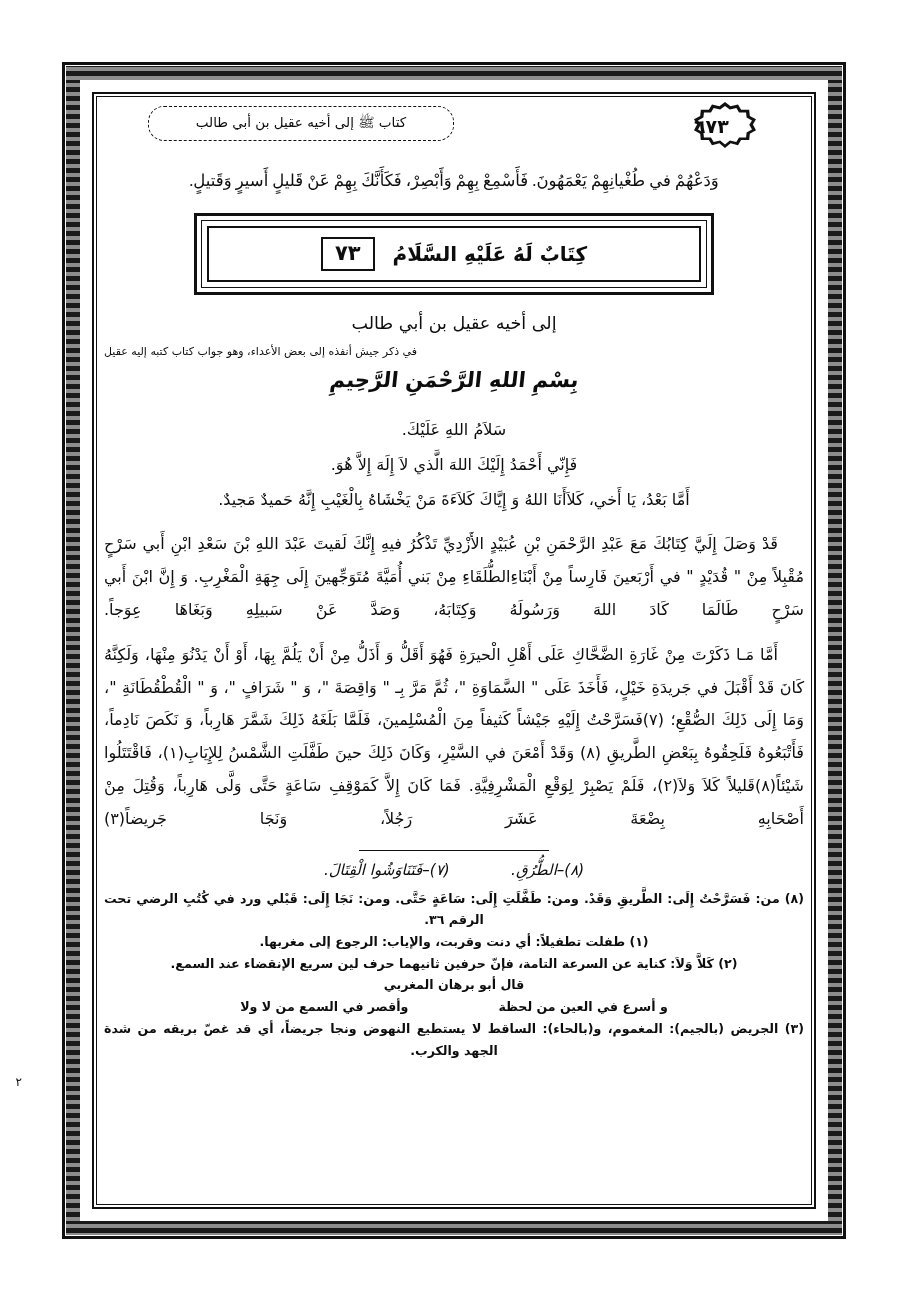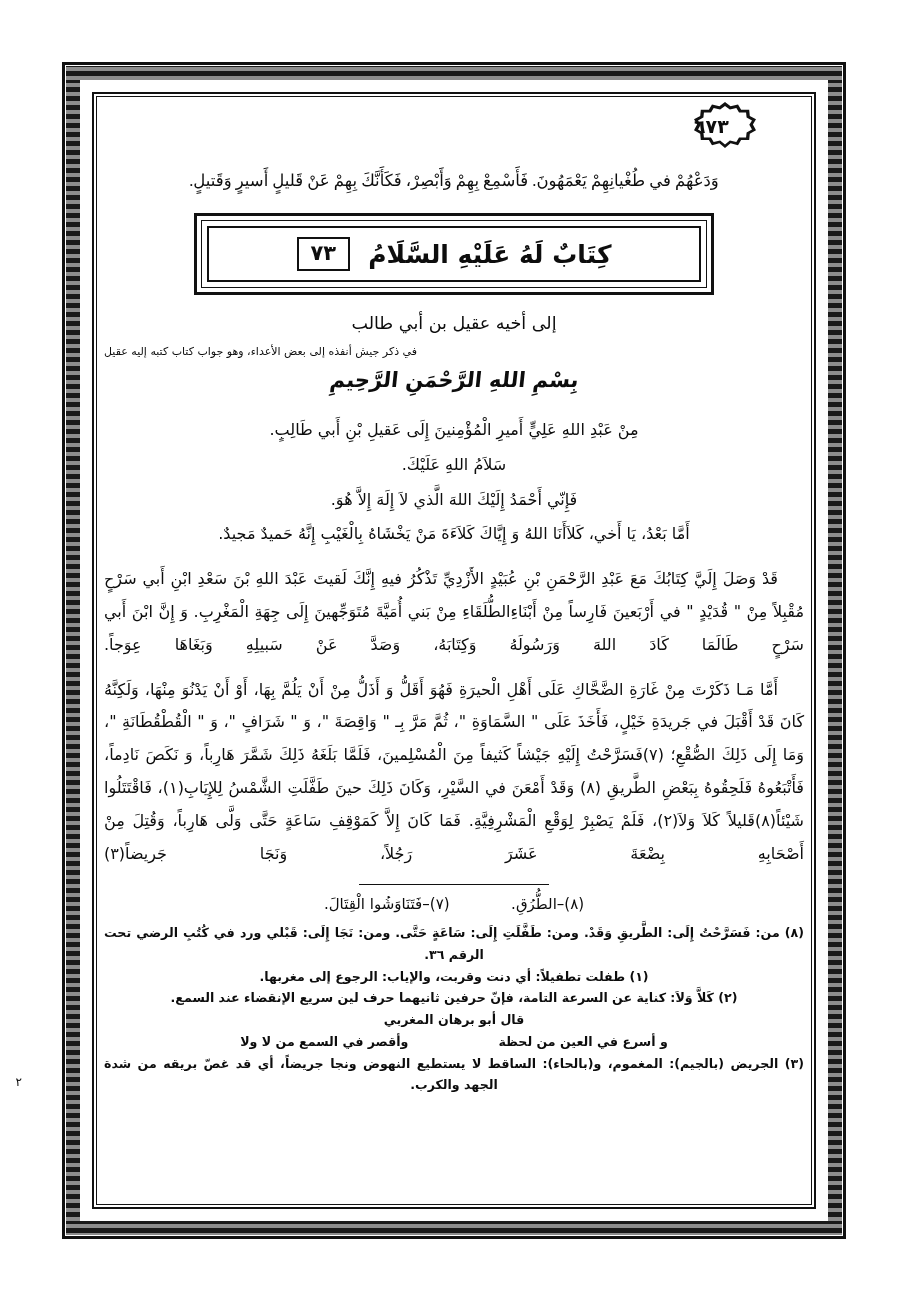--- a/index.html
+++ b/index.html
@@ -146,21 +146,21 @@
   .cartouche-in {
     border: 2px solid #111;
     height: 52px;
     display: flex;
     align-items: center;
     justify-content: center;
     gap: 18px;
     padding: 0 14px;
   }
   .cartouche-title {
-    font-size: 25px;
+    font-size: 20px;
     font-weight: bold;
     letter-spacing: 0.5px;
   }
   .cartouche-num {
     border: 2px solid #111;
     padding: 2px 12px 4px;
     font-size: 21px;
     font-weight: bold;
   }
 
@@ -208,20 +208,21 @@
   .fn-rule {
     width: 190px;
     height: 1px;
     background: #111;
     margin: 14px auto 6px;
   }
   .fn-head {
     text-align: center;
     font-size: 15px;
     line-height: 1.8;
+    font-style: italic;
   }
   .fn-head .sep { display: inline-block; width: 52px; }
   .footnotes {
     margin-top: 4px;
     font-size: 12.6px;
     line-height: 1.72;
     font-weight: bold;
   }
   .footnotes p {
     margin: 0;
@@ -254,20 +255,21 @@
   <div class="border-inner2"></div>
 
   <div class="content">
 
     <div class="header">
       <div class="page-number-badge">
         <span class="star"></span>
         <span class="star-inner"></span>
         <span class="num">٦٧٣</span>
       </div>
+      <div class="running-head">كتاب ﷺ إلى أخيه عقيل بن أبي طالب</div>
     </div>
 
     <div class="top-lines">
       <div class="ln">وَدَعْهُمْ في طُغْيانِهِمْ يَعْمَهُونَ. فَأَسْمِعْ بِهِمْ وَأَبْصِرْ، فَكَأَنَّكَ بِهِمْ عَنْ قَليلٍ أَسيرٍ وَقَتيلٍ.</div>
     </div>
 
     <div class="cartouche">
       <div class="cartouche-mid">
         <div class="cartouche-in">
           <span class="cartouche-title">كِتَابٌ لَهُ عَلَيْهِ السَّلَامُ</span>
@@ -277,21 +279,20 @@
     </div>
 
     <div class="subtitle">إلى أخيه عقيل بن أبي طالب</div>
     <div class="subtitle2">في ذكر جيش أنفذه إلى بعض الأعداء، وهو جواب كتاب كتبه إليه عقيل</div>
 
     <div class="basmala">
       <span>بِسْمِ اللهِ الرَّحْمَنِ الرَّحِيمِ</span>
     </div>
 
     <div class="body-block">
-      <p class="center">مِنْ عَبْدِ اللهِ عَلِيٍّ أَميرِ الْمُؤْمِنينَ إِلَى عَقيلِ بْنِ أَبي طَالِبٍ.</p>
       <p class="center">سَلاَمُ اللهِ عَلَيْكَ.</p>
       <p class="center">فَإِنّي أَحْمَدُ إِلَيْكَ اللهَ الَّذي لاَ إِلَهَ إِلاَّ هُوَ.</p>
       <p class="center">أَمَّا بَعْدُ، يَا أَخي، كَلاَأَنَا اللهُ وَ إِيَّاكَ كَلاَءَةَ مَنْ يَخْشَاهُ بِالْغَيْبِ إِنَّهُ حَميدٌ مَجيدٌ.</p>
       <div class="gap"></div>
       <p class="indent" style="text-align-last:justify">قَدْ وَصَلَ إِلَيَّ كِتَابُكَ مَعَ عَبْدِ الرَّحْمَنِ بْنِ عُبَيْدٍ الأَزْدِيِّ تَذْكُرُ فيهِ إِنَّكَ لَقيتَ عَبْدَ اللهِ بْنَ سَعْدِ ابْنِ أَبي سَرْحٍ مُقْبِلاً مِنْ " قُدَيْدٍ " في أَرْبَعينَ فَارِساً مِنْ أَبْنَاءِالطُّلَقَاءِ مِنْ بَني أُمَيَّةَ مُتَوَجِّهينَ إِلَى جِهَةِ الْمَغْرِبِ. وَ إِنَّ ابْنَ أَبي سَرْحٍ طَالَمَا كَادَ اللهَ وَرَسُولَهُ وَكِتَابَهُ، وَصَدَّ عَنْ سَبيلِهِ وَبَغَاهَا عِوَجاً.</p>
       <div class="gap"></div>
       <p class="indent" style="text-align-last:justify">أَمَّا مَـا ذَكَرْتَ مِنْ غَارَةِ الضَّحَّاكِ عَلَى أَهْلِ الْحيرَةِ فَهُوَ أَقَلُّ وَ أَذَلُّ مِنْ أَنْ يَلُمَّ بِهَا، أَوْ أَنْ يَدْنُوَ مِنْهَا، وَلَكِنَّهُ كَانَ قَدْ أَقْبَلَ في جَريدَةِ خَيْلٍ، فَأَخَذَ عَلَى " السَّمَاوَةِ "، ثُمَّ مَرَّ بِـ " وَاقِصَةَ "، وَ " شَرَافٍ "، وَ " الْقُطْقُطَانَةِ "، وَمَا إِلَى ذَلِكَ الصُّقْعِ؛ (٧)فَسَرَّحْتُ إِلَيْهِ جَيْشاً كَثيفاً مِنَ الْمُسْلِمينَ، فَلَمَّا بَلَغَهُ ذَلِكَ شَمَّرَ هَارِباً، وَ نَكَصَ نَادِماً، فَأَتْبَعُوهُ فَلَحِقُوهُ بِبَعْضِ الطَّريقِ (٨) وَقَدْ أَمْعَنَ في السَّيْرِ، وَكَانَ ذَلِكَ حينَ طَفَّلَتِ الشَّمْسُ لِلإِيَابِ(١)، فَاقْتَتَلُوا شَيْئاً(٨)قَليلاً كَلاَ وَلاَ(٢)، فَلَمْ يَصْبِرْ لِوَقْعِ الْمَشْرِفِيَّةِ. فَمَا كَانَ إِلاَّ كَمَوْقِفِ سَاعَةٍ حَتَّى وَلَّى هَارِباً، وَقُتِلَ مِنْ أَصْحَابِهِ بِضْعَةَ عَشَرَ رَجُلاً، وَنَجَا جَريضاً(٣)</p>
     </div>
 
     <div class="fn-rule"></div>

